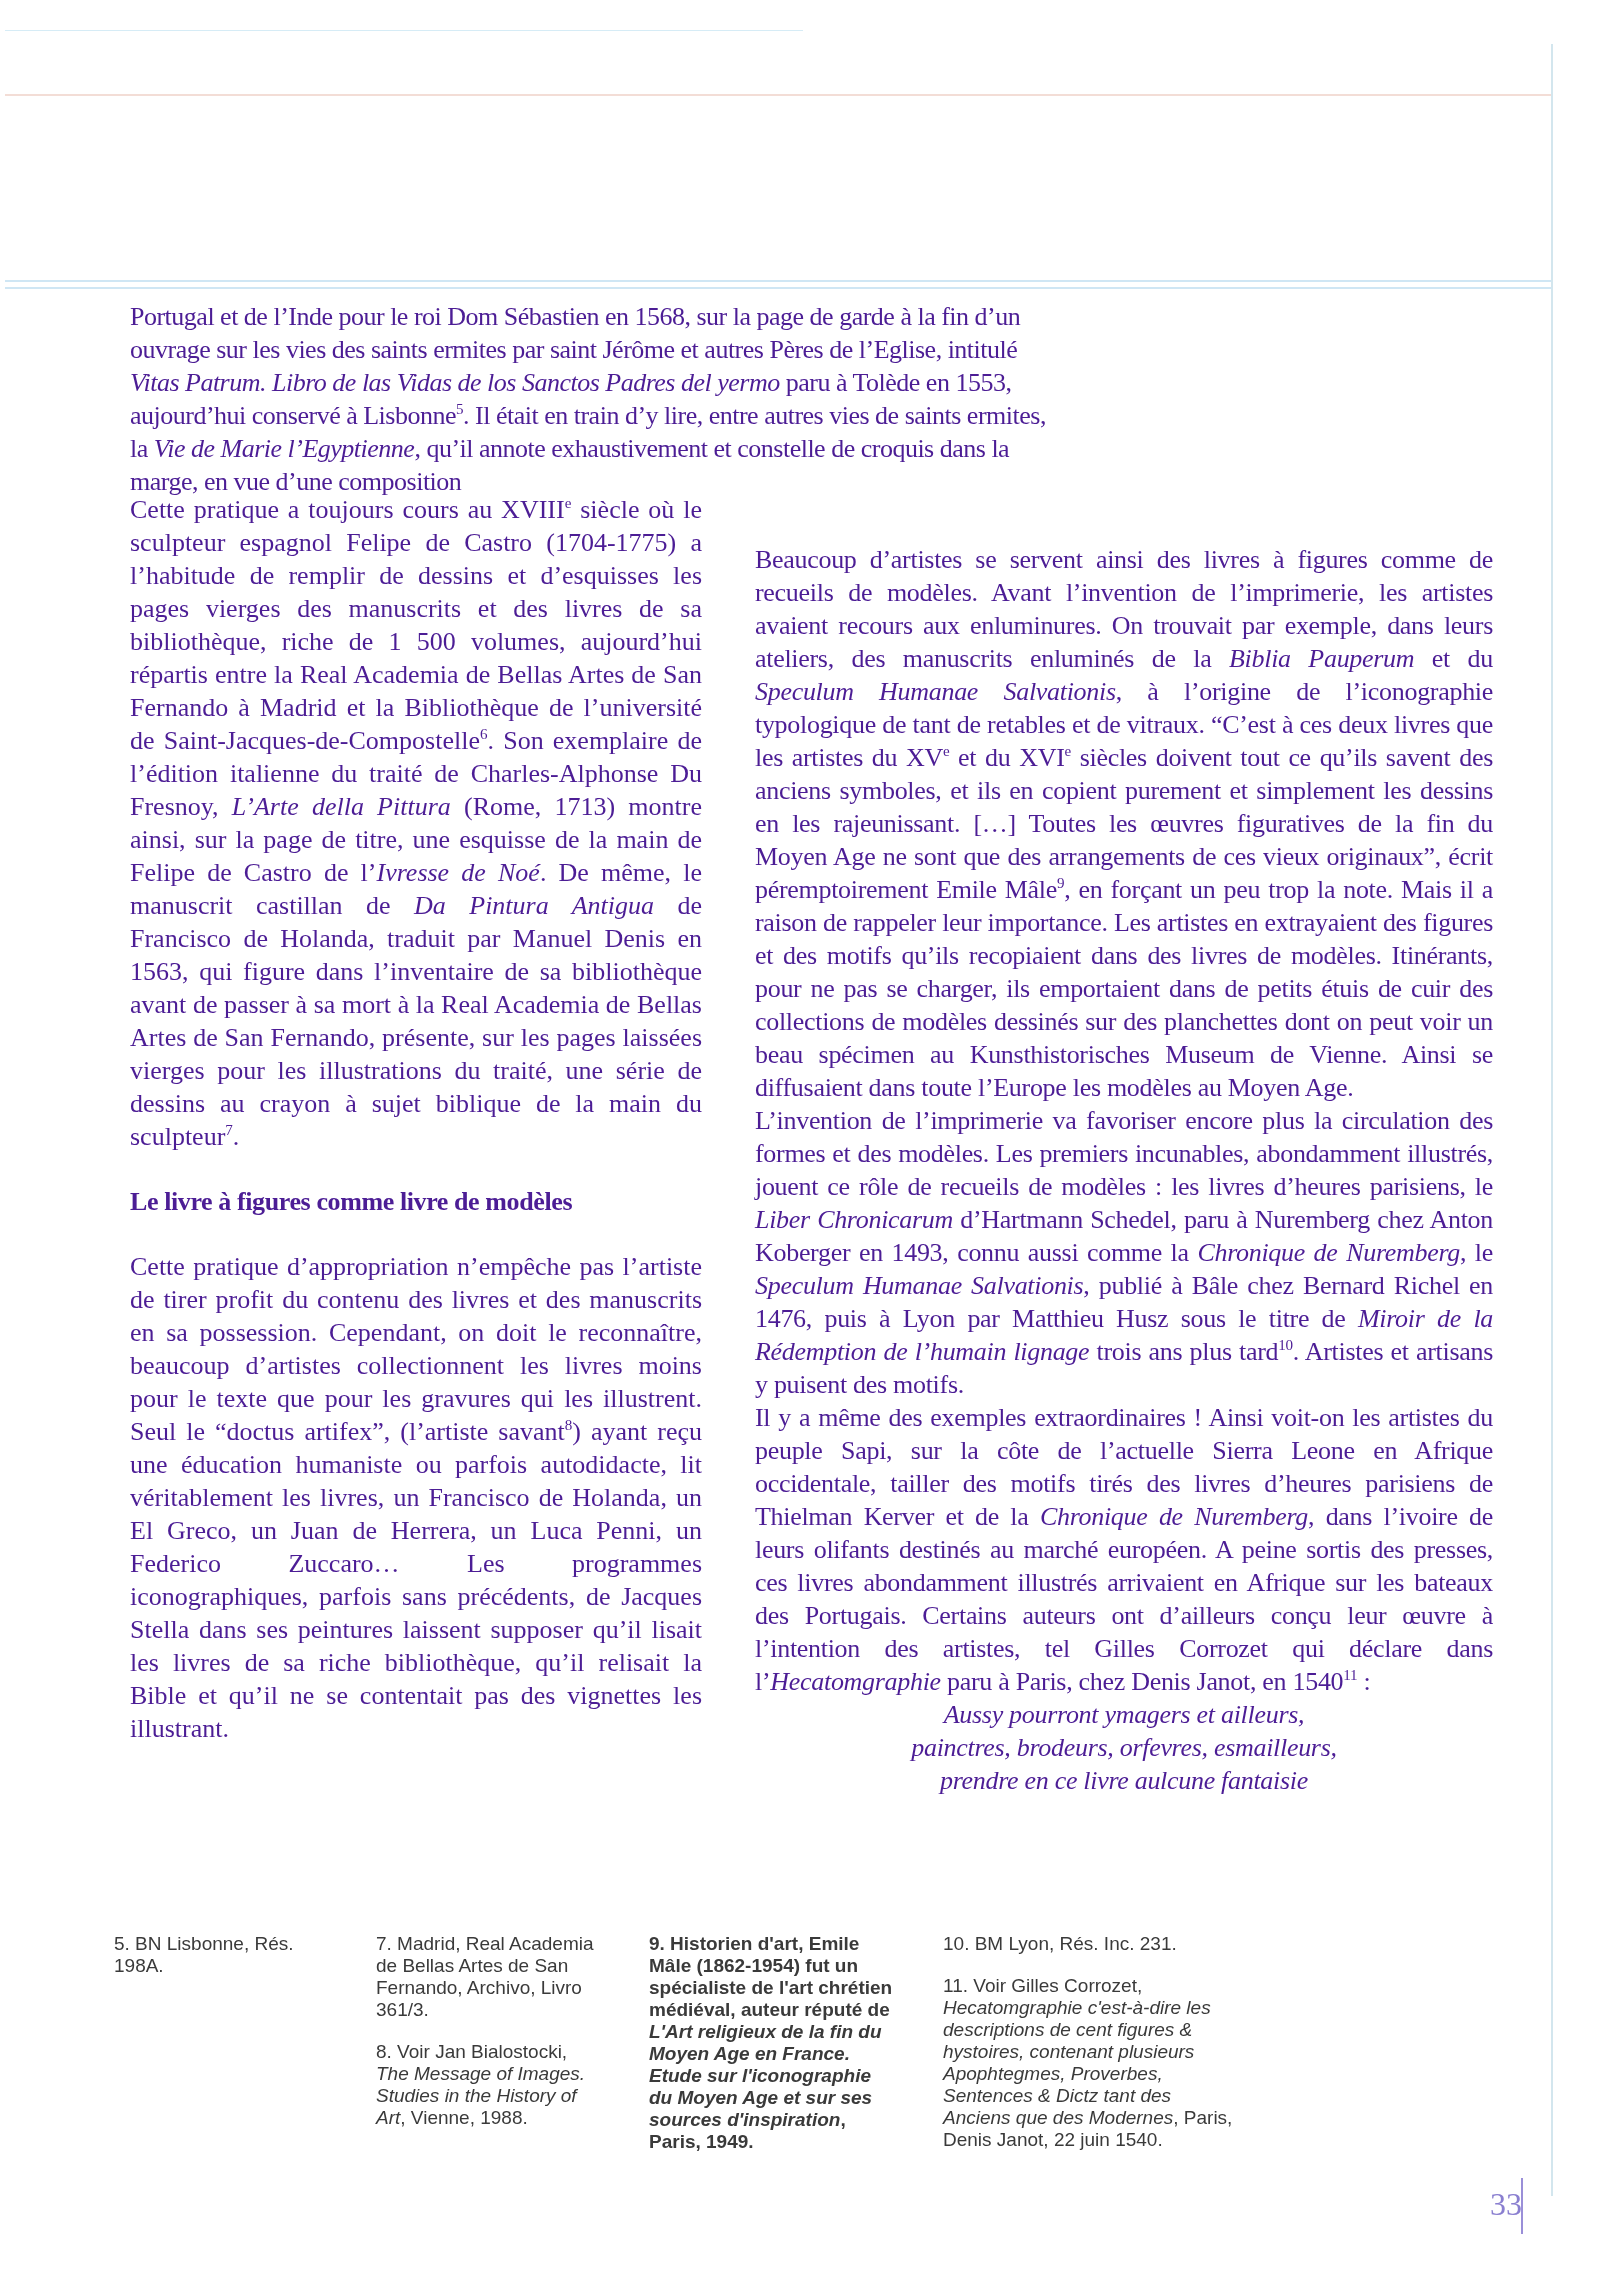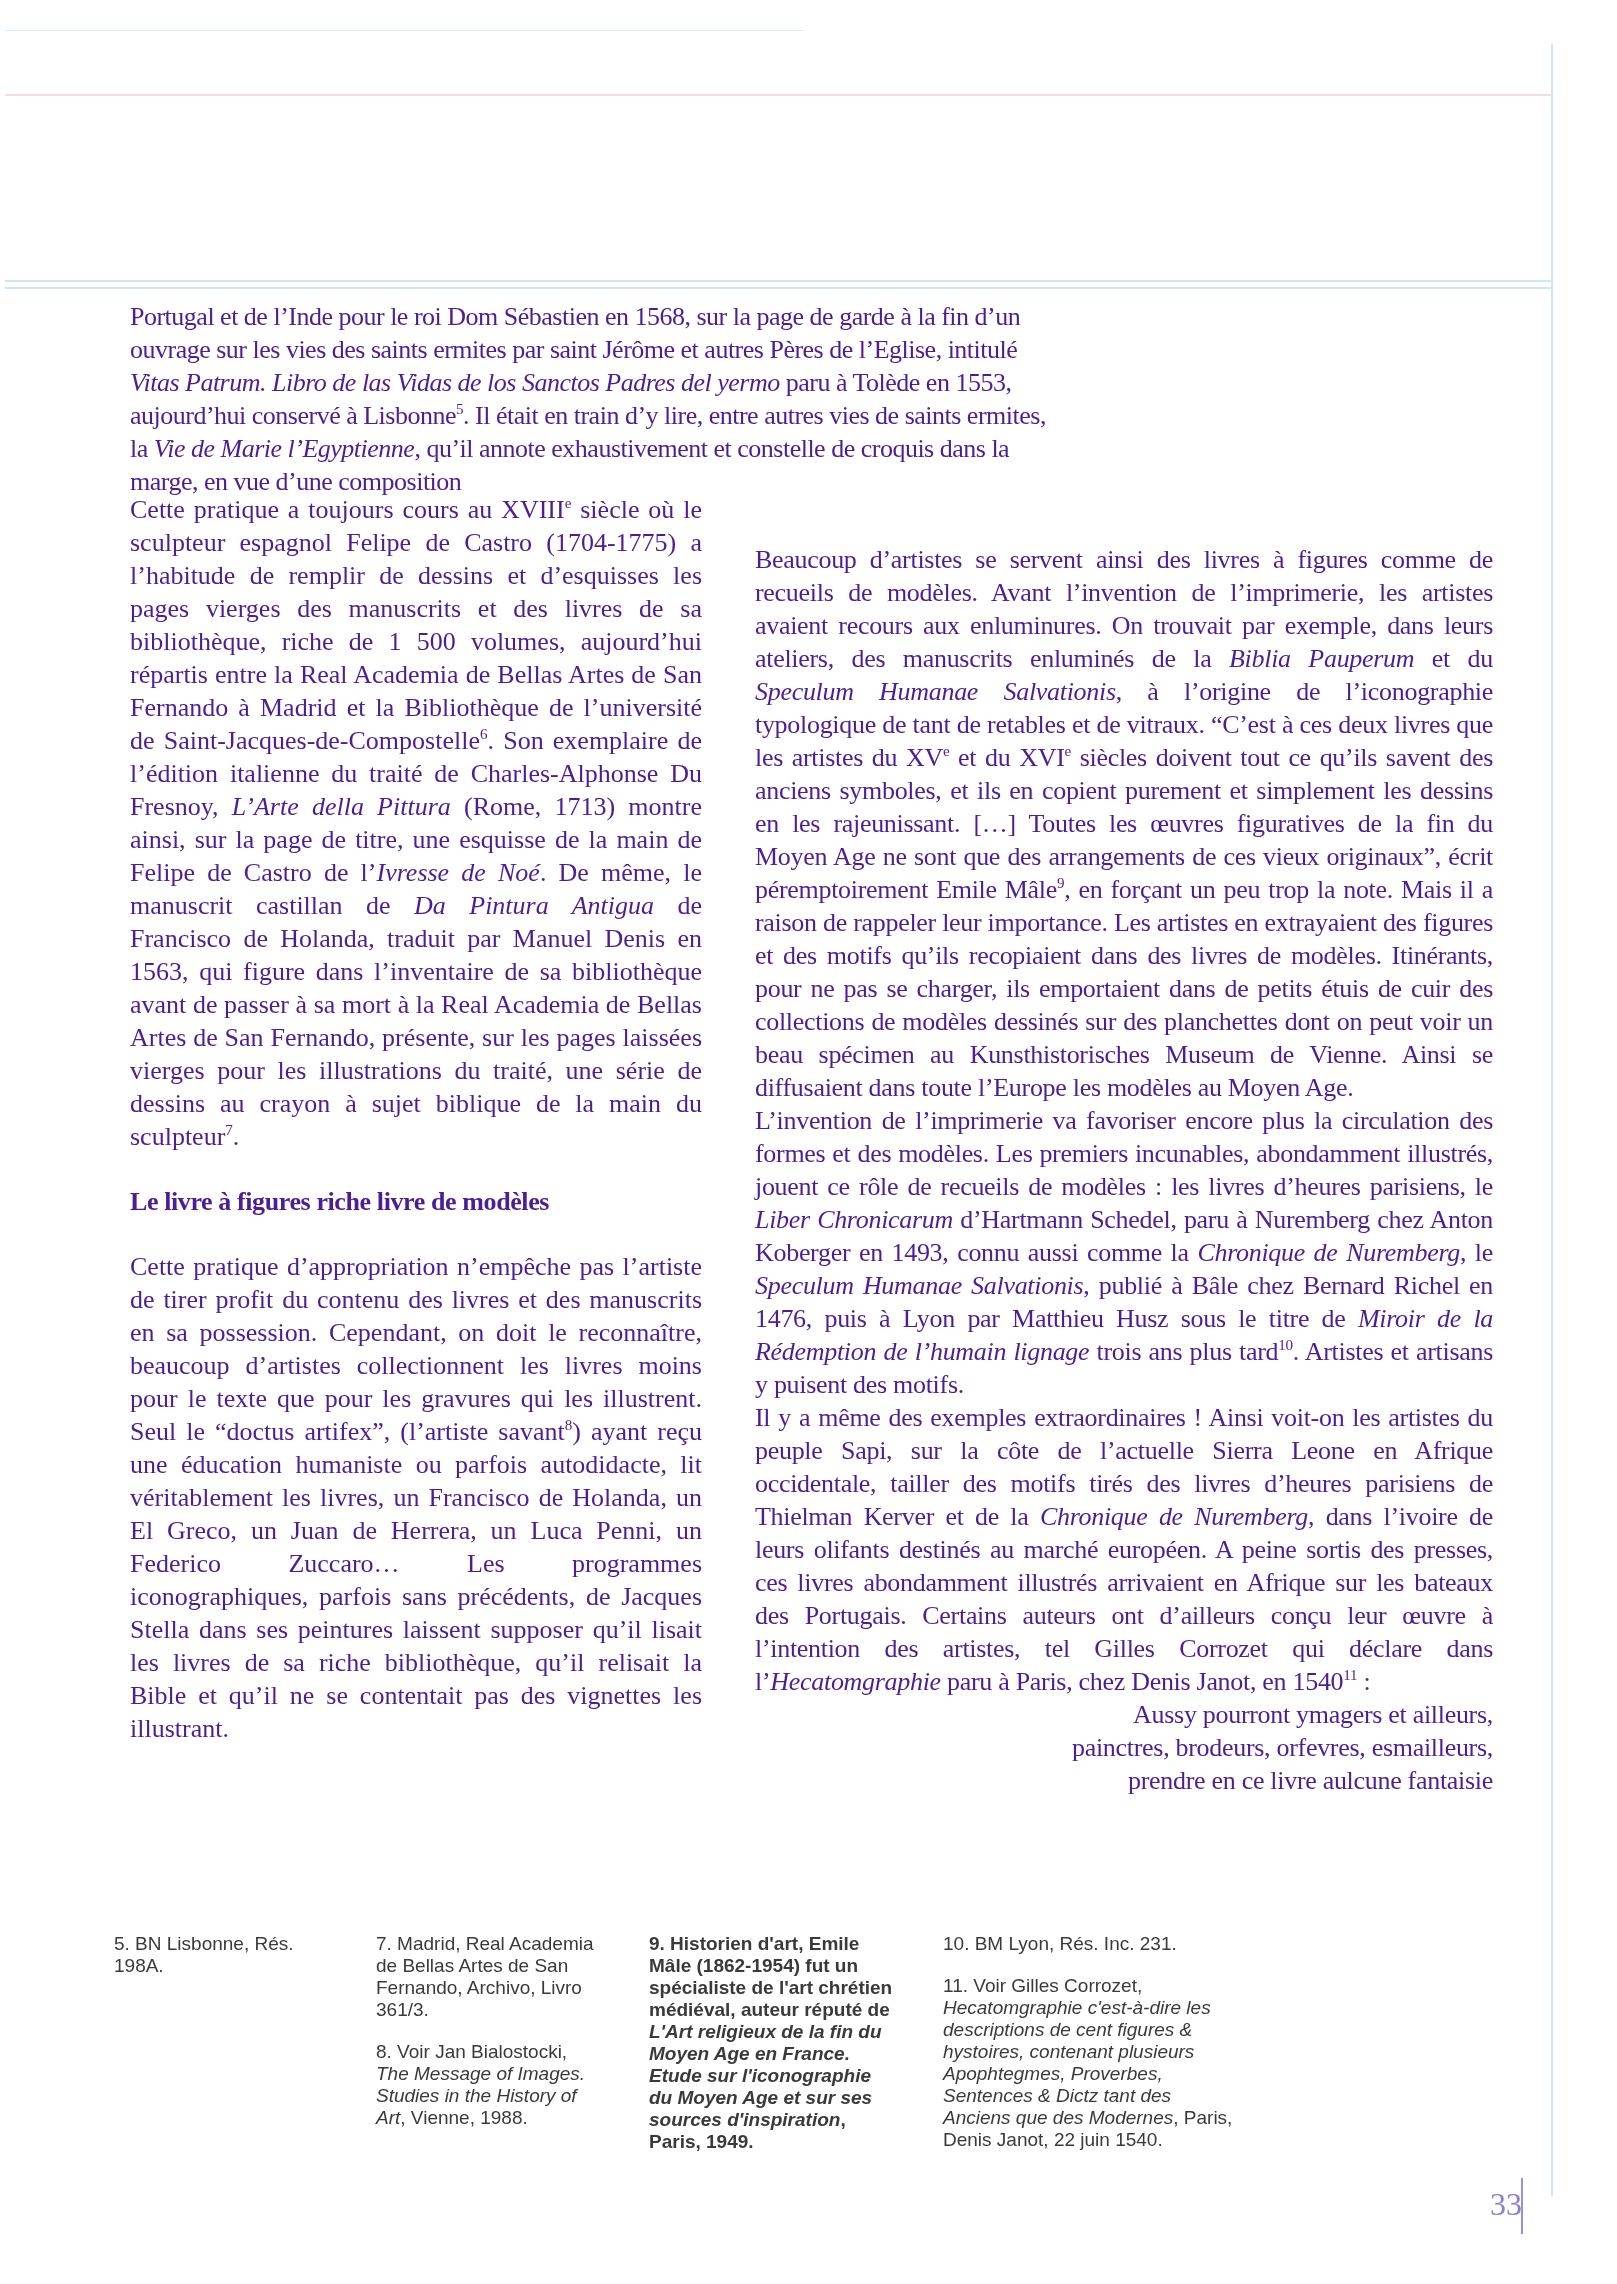--- a/index.html
+++ b/index.html
@@ -16,21 +16,21 @@
   .sans  { font-family: "Liberation Sans", "DejaVu Sans", sans-serif; color: #3a3a3a; }
 
   .intro { position: absolute; left: 130px; top: 300px; width: 922px;
            font-size: 26px; line-height: 33px; letter-spacing: -0.5px; }
   .col-left { position: absolute; left: 130px; top: 493px; width: 572px;
               font-size: 26px; line-height: 33px; text-align: justify; }
   .col-right { position: absolute; left: 755px; top: 543px; width: 738px;
                font-size: 26px; line-height: 33px; text-align: justify; letter-spacing: -0.3px; }
   p { margin: 0; }
   .heading { font-weight: bold; margin-top: 32px; margin-bottom: 32px; font-size: 26px; letter-spacing: -0.4px; }
-  .poem { text-align: right; }
+  .poem { font-style: italic; text-align: center; }
   i { font-style: italic; }
   sup { font-size: 58%; line-height: 0; vertical-align: super; }
 
   .notes { position: absolute; top: 1933px; font-size: 19px; line-height: 22px; }
   .notes p { margin-bottom: 19.6px; }
   .note-col1 { left: 114px; width: 181px; }
   .note-col2 { left: 376px; width: 226px; }
   .note-col3 { left: 649px; width: 248px; font-weight: bold; }
   .note-col4 { left: 943px; width: 293px; }
 
@@ -47,21 +47,21 @@
   <div class="rule rule-mid1"></div>
   <div class="rule rule-mid2"></div>
   <div class="vrule-right"></div>
 
   <div class="intro serif">
     <p>Portugal et de l’Inde pour le roi Dom Sébastien en 1568, sur la page de garde à la fin d’un ouvrage sur les vies des saints ermites par saint Jérôme et autres Pères de l’Eglise, intitulé <i>Vitas Patrum. Libro de las Vidas de los Sanctos Padres del yermo</i> paru à Tolède en 1553, aujourd’hui conservé à Lisbonne<sup>5</sup>. Il était en train d’y lire, entre autres vies de saints ermites, la <i>Vie de Marie l’Egyptienne</i>, qu’il annote exhaustivement et constelle de croquis dans la marge, en vue d’une composition</p>
   </div>
 
   <div class="col-left serif">
     <p>Cette pratique a toujours cours au XVIII<sup>e</sup> siècle où le sculpteur espagnol Felipe de Castro (1704-1775) a l’habitude de remplir de dessins et d’esquisses les pages vierges des manuscrits et des livres de sa bibliothèque, riche de 1 500 volumes, aujourd’hui répartis entre la Real Academia de Bellas Artes de San Fernando à Madrid et la Bibliothèque de l’université de Saint-Jacques-de-Compostelle<sup>6</sup>. Son exemplaire de l’édition italienne du traité de Charles-Alphonse Du Fresnoy, <i>L’Arte della Pittura</i> (Rome, 1713) montre ainsi, sur la page de titre, une esquisse de la main de Felipe de Castro de l’<i>Ivresse de Noé</i>. De même, le manuscrit castillan de <i>Da Pintura Antigua</i> de Francisco de Holanda, traduit par Manuel Denis en 1563, qui figure dans l’inventaire de sa bibliothèque avant de passer à sa mort à la Real Academia de Bellas Artes de San Fernando, présente, sur les pages laissées vierges pour les illustrations du traité, une série de dessins au crayon à sujet biblique de la main du sculpteur<sup>7</sup>.</p>
-    <p class="heading">Le livre à figures riche livre de modèles</p>
+    <p class="heading">Le livre à figures comme livre de modèles</p>
     <p>Cette pratique d’appropriation n’empêche pas l’artiste de tirer profit du contenu des livres et des manuscrits en sa possession. Cependant, on doit le reconnaître, beaucoup d’artistes collectionnent les livres moins pour le texte que pour les gravures qui les illustrent. Seul le “doctus artifex”, (l’artiste savant<sup>8</sup>) ayant reçu une éducation humaniste ou parfois autodidacte, lit véritablement les livres, un Francisco de Holanda, un El Greco, un Juan de Herrera, un Luca Penni, un Federico Zuccaro… Les programmes iconographiques, parfois sans précédents, de Jacques Stella dans ses peintures laissent supposer qu’il lisait les livres de sa riche bibliothèque, qu’il relisait la Bible et qu’il ne se contentait pas des vignettes les illustrant.</p>
   </div>
 
   <div class="col-right serif">
     <p>Beaucoup d’artistes se servent ainsi des livres à figures comme de recueils de modèles. Avant l’invention de l’imprimerie, les artistes avaient recours aux enluminures. On trouvait par exemple, dans leurs ateliers, des manuscrits enluminés de la <i>Biblia Pauperum</i> et du <i>Speculum Humanae Salvationis</i>, à l’origine de l’iconographie typologique de tant de retables et de vitraux. “C’est à ces deux livres que les artistes du XV<sup>e</sup> et du XVI<sup>e</sup> siècles doivent tout ce qu’ils savent des anciens symboles, et ils en copient purement et simplement les dessins en les rajeunissant. […] Toutes les œuvres figuratives de la fin du Moyen Age ne sont que des arrangements de ces vieux originaux”, écrit péremptoirement Emile Mâle<sup>9</sup>, en forçant un peu trop la note. Mais il a raison de rappeler leur importance. Les artistes en extrayaient des figures et des motifs qu’ils recopiaient dans des livres de modèles. Itinérants, pour ne pas se charger, ils emportaient dans de petits étuis de cuir des collections de modèles dessinés sur des planchettes dont on peut voir un beau spécimen au Kunsthistorisches Museum de Vienne. Ainsi se diffusaient dans toute l’Europe les modèles au Moyen Age.</p>
     <p>L’invention de l’imprimerie va favoriser encore plus la circulation des formes et des modèles. Les premiers incunables, abondamment illustrés, jouent ce rôle de recueils de modèles : les livres d’heures parisiens, le <i>Liber Chronicarum</i> d’Hartmann Schedel, paru à Nuremberg chez Anton Koberger en 1493, connu aussi comme la <i>Chronique de Nuremberg</i>, le <i>Speculum Humanae Salvationis</i>, publié à Bâle chez Bernard Richel en 1476, puis à Lyon par Matthieu Husz sous le titre de <i>Miroir de la Rédemption de l’humain lignage</i> trois ans plus tard<sup>10</sup>. Artistes et artisans y puisent des motifs.</p>
     <p>Il y a même des exemples extraordinaires ! Ainsi voit-on les artistes du peuple Sapi, sur la côte de l’actuelle Sierra Leone en Afrique occidentale, tailler des motifs tirés des livres d’heures parisiens de Thielman Kerver et de la <i>Chronique de Nuremberg</i>, dans l’ivoire de leurs olifants destinés au marché européen. A peine sortis des presses, ces livres abondamment illustrés arrivaient en Afrique sur les bateaux des Portugais. Certains auteurs ont d’ailleurs conçu leur œuvre à l’intention des artistes, tel Gilles Corrozet qui déclare dans l’<i>Hecatomgraphie</i> paru à Paris, chez Denis Janot, en 1540<sup>11</sup> :</p>
     <div class="poem">
       <div>Aussy pourront ymagers et ailleurs,</div>
       <div>painctres, brodeurs, orfevres, esmailleurs,</div>

